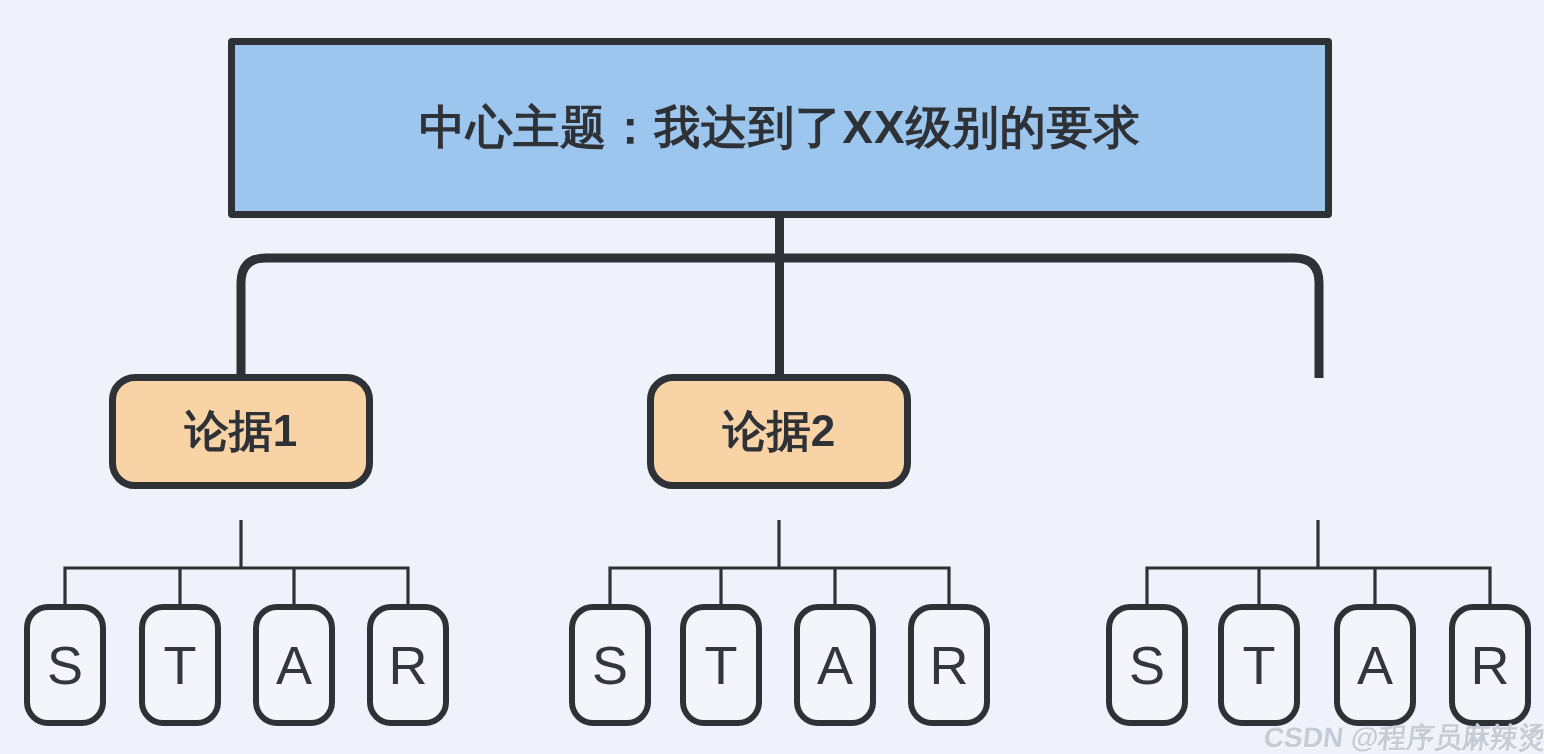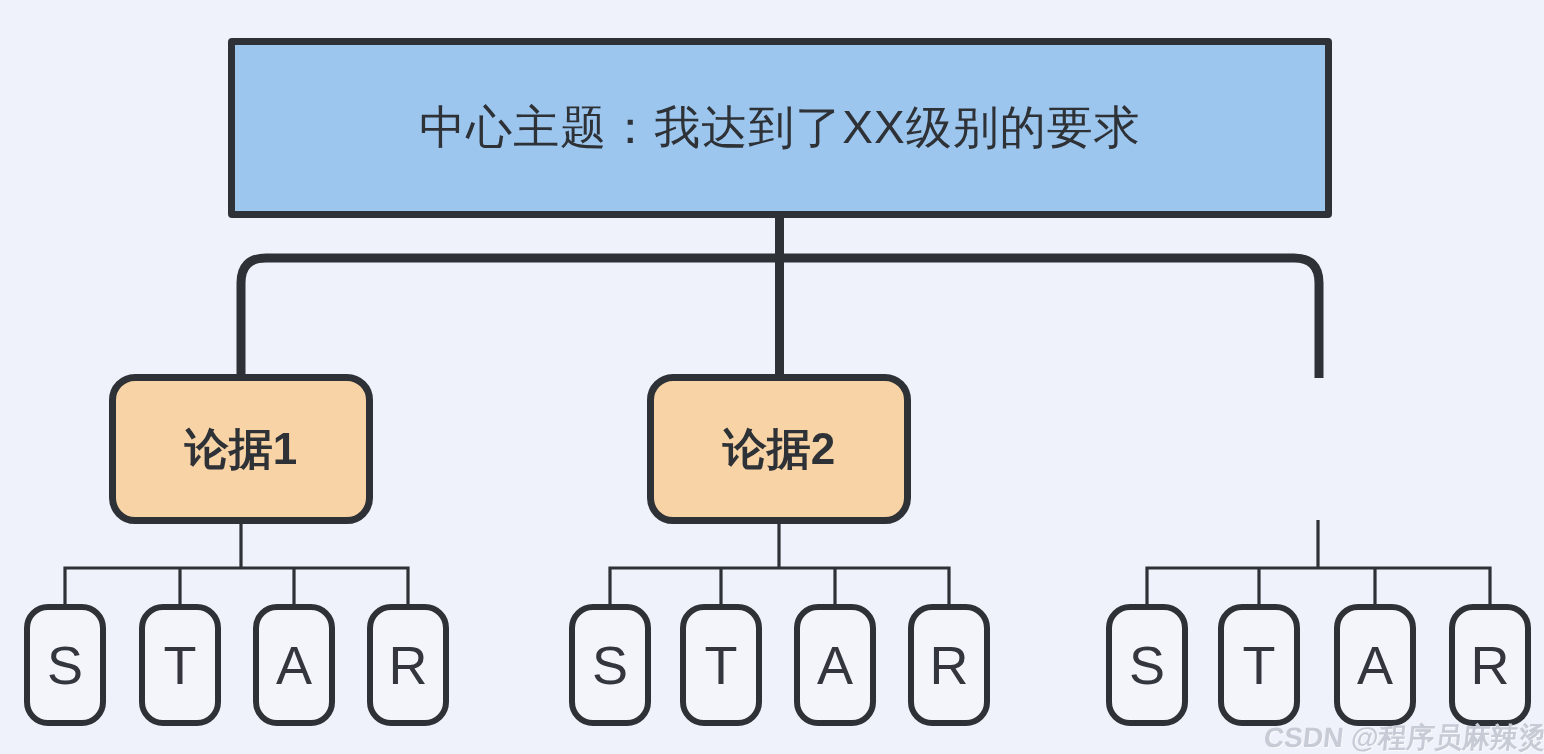--- a/index.html
+++ b/index.html
@@ -40,27 +40,27 @@
   }
   .central-node {
     left: 228px;
     top: 38px;
     width: 1104px;
     height: 180px;
     background: #9cc6ee;
     border: 7px solid #2e3237;
     border-radius: 4px;
     font-size: 46px;
-    font-weight: 400;
+    font-weight: 700;
     letter-spacing: 1px;
   }
   .branch-node {
     top: 374px;
     width: 264px;
-    height: 150px;
+    height: 115px;
     background: #f8d3a6;
     border: 7px solid #2e3237;
     border-radius: 26px;
     font-size: 44px;
     font-weight: 700;
   }
   .leaf-node {
     top: 604px;
     width: 82px;
     height: 122px;

